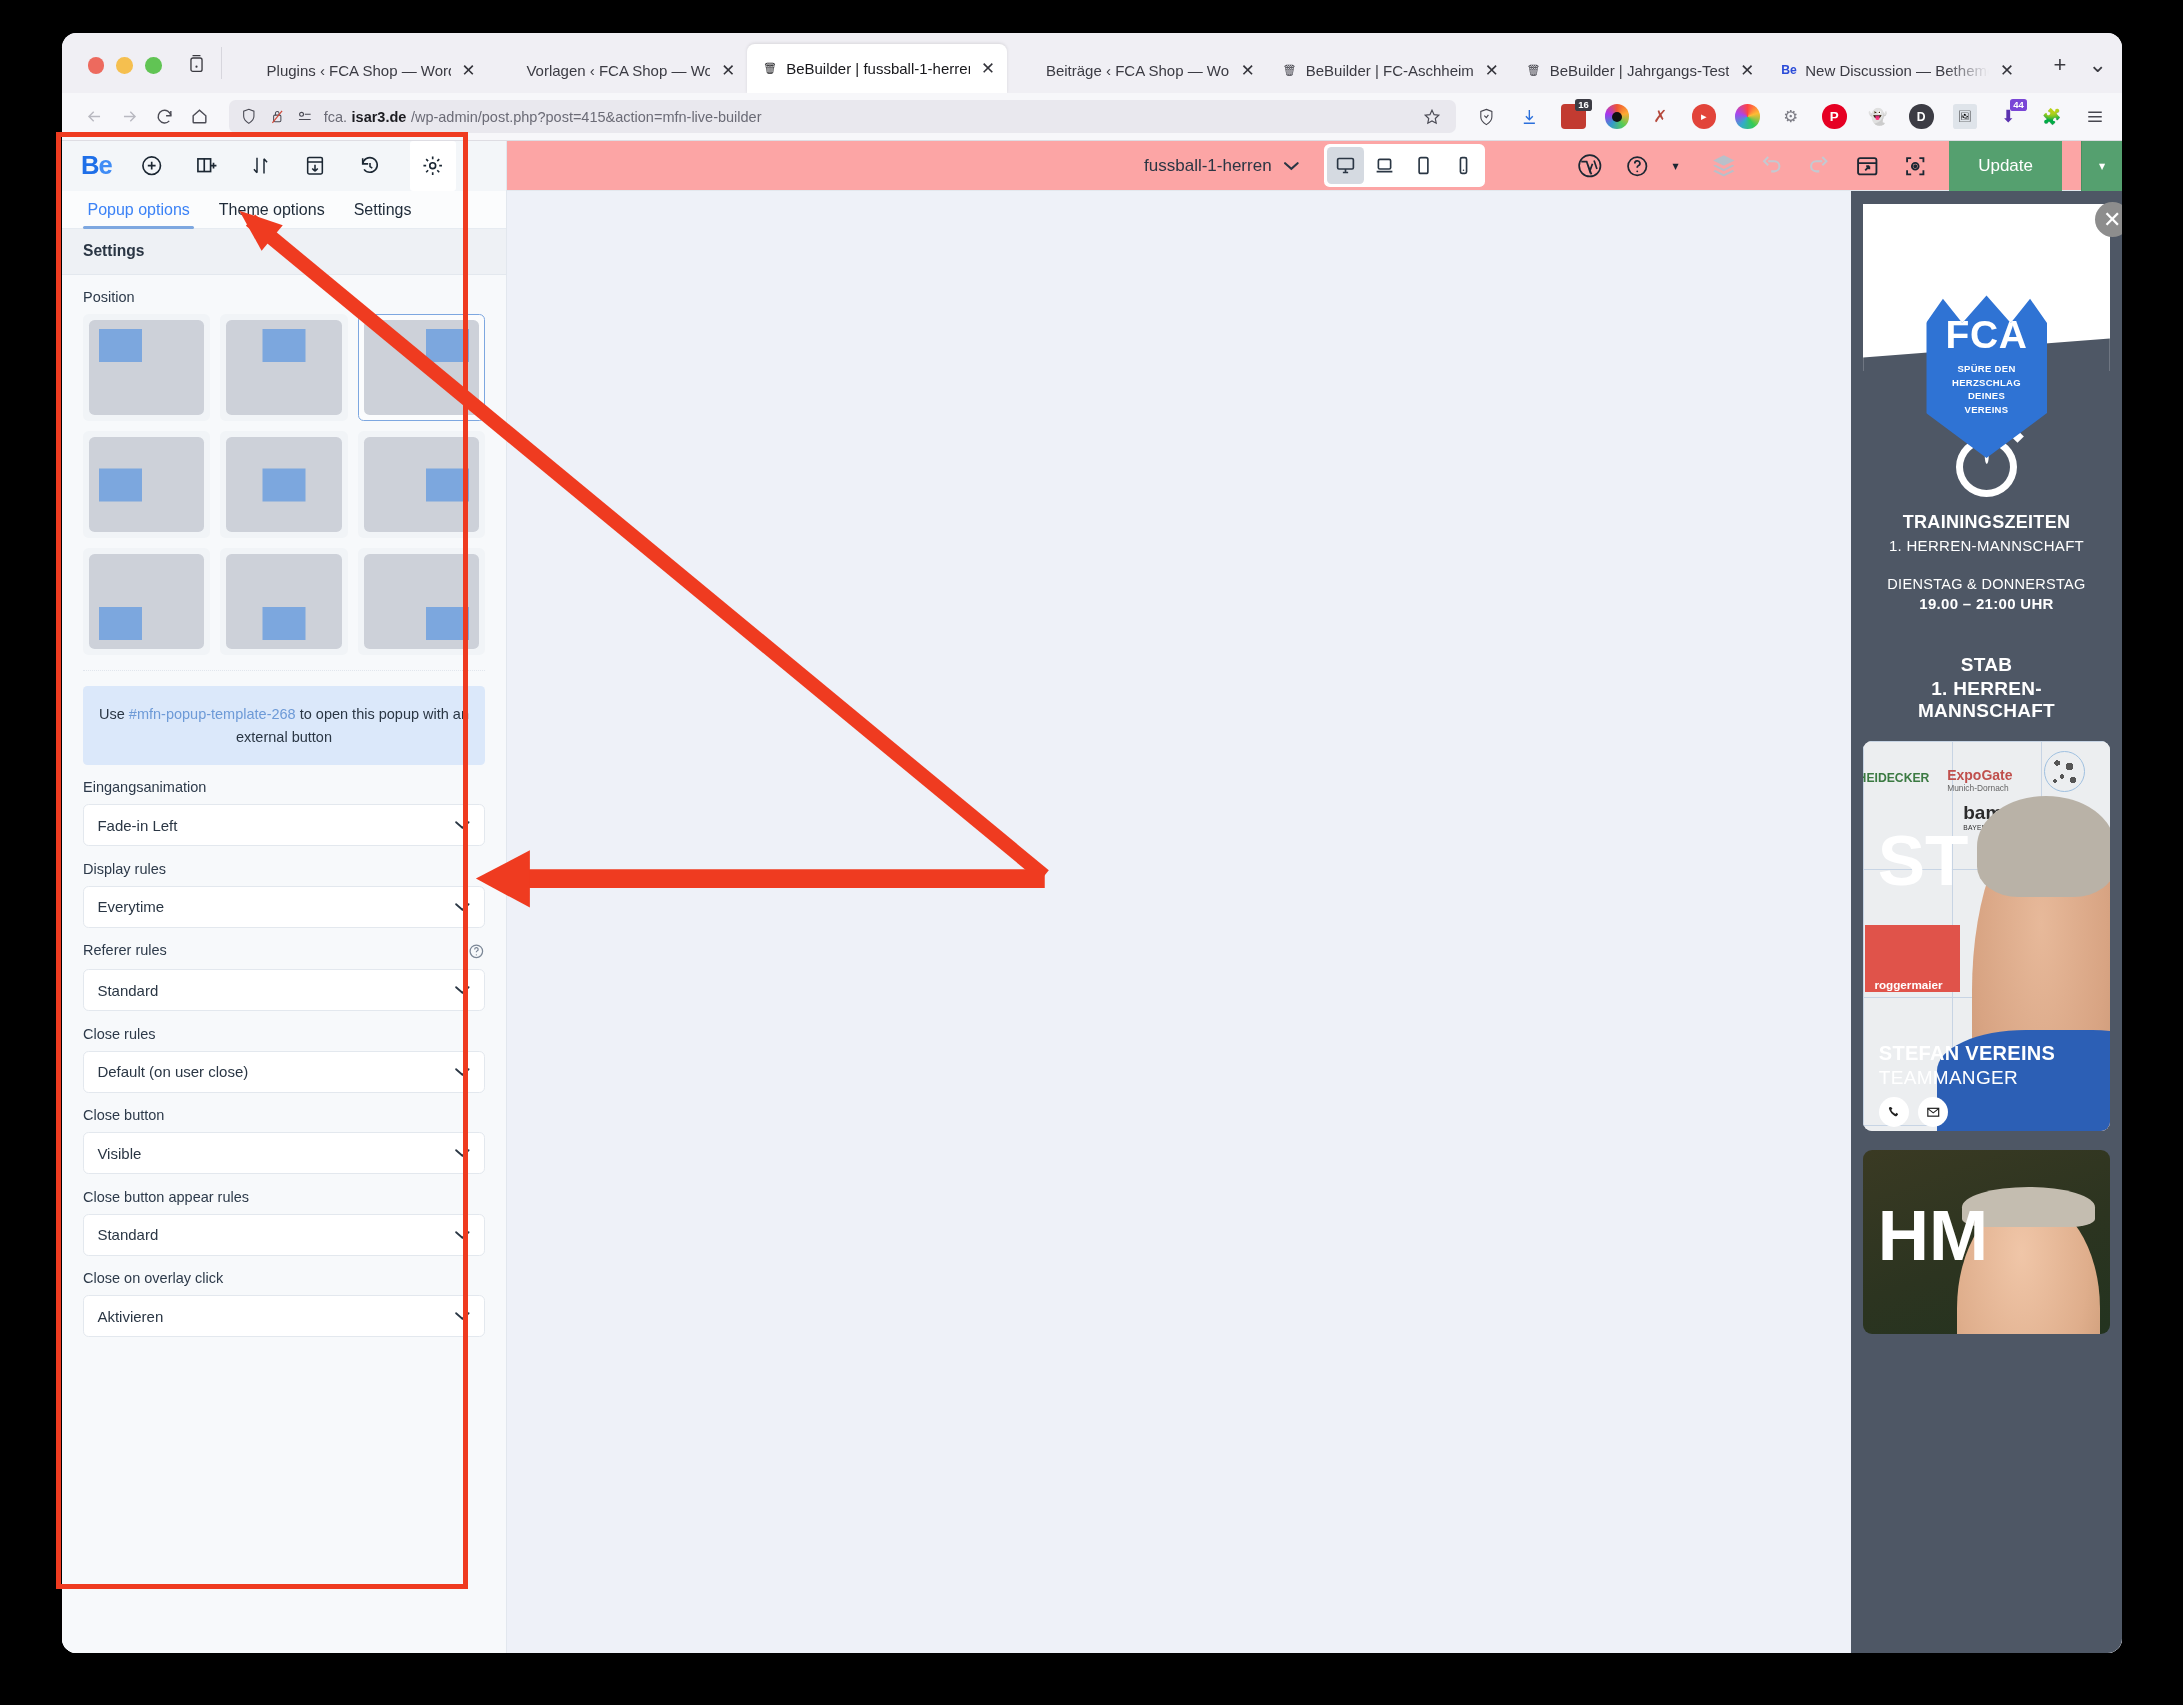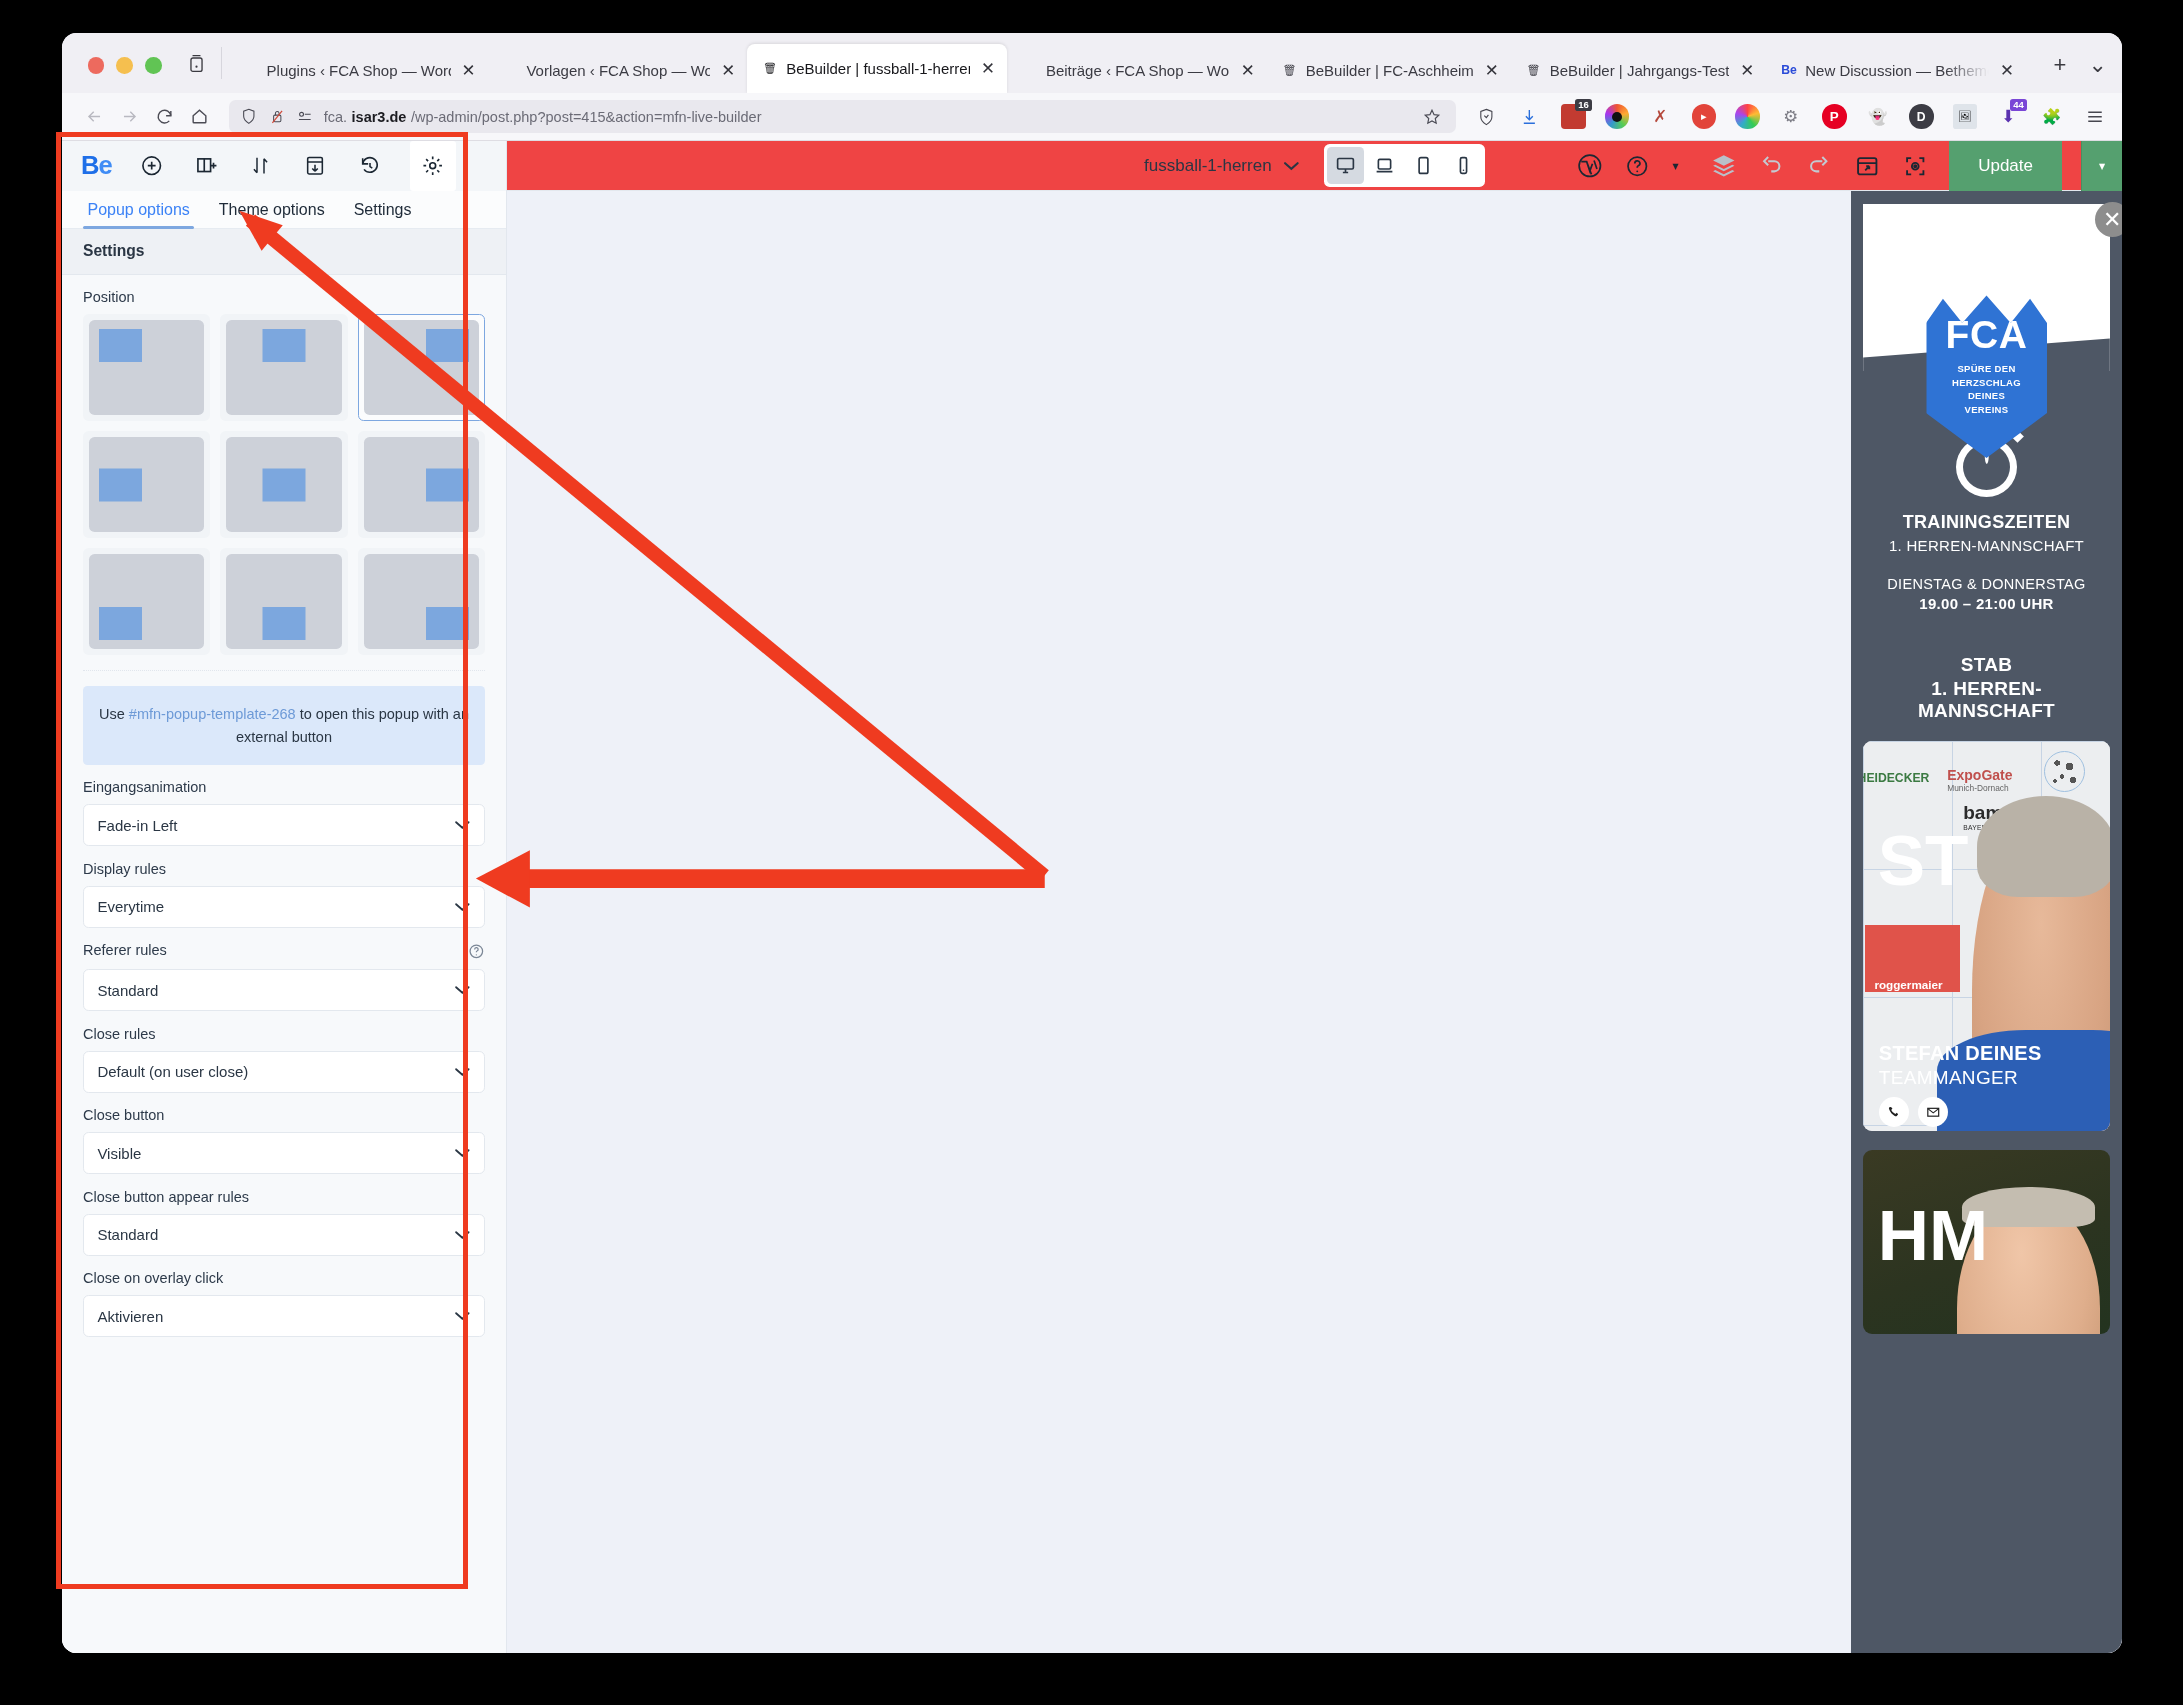--- a/index.html
+++ b/index.html
@@ -265,21 +265,21 @@
   .infobox .mono { color: #6d9ad7; }
 
   
   .canvas {
     flex: 1;
     background: #eef1f8;
     position: relative;
   }
   .canvas-top {
     height: 50px;
-    background: #ef4444;
+    background: #fca5a5;
     display: flex; align-items: center; justify-content: center;
     gap: 24.5px;
     border-bottom: 0.6px solid #e3e8ee;
     position: relative;
   }
   .page-title-wrap {
     display: flex; align-items: center; gap: 11px;
     font-size: 17px; color: #2a3644;
   }
   .device-switch {
@@ -1019,21 +1019,21 @@
               <small>BAYERISCHE ASPHALTMISCHWERKE</small>
             </div>
             <div class="logo-chip chip-rogger">
               <span>roggermaier</span>
             </div>
           </div>
           <div class="face"></div>
           <div class="hair"></div>
           <div class="jacket"></div>
           <div class="card-initials">ST</div>
-          <div class="card-name">STEFAN DEINES</div>
+          <div class="card-name">STEFAN VEREINS</div>
           <div class="card-role">TEAMMANGER</div>
           <div class="card-actions">
             <span class="circ-btn">
               <svg width="14.5" height="14.5" viewBox="0 0 24 24" fill="currentColor">
                   <path d="M6.6 3.5l2.4 2.4-2 2.2a14 14 0 0 0 6.9 6.9l2.2-2 2.4 2.4-2.3 2.6c-.7.8-1.9 1-2.8.5A21 21 0 0 1 3.4 6.7c-.5-.9-.3-2.1.5-2.8z"></path>
                 </svg>
             </span>
             <span class="circ-btn">
               <svg width="14.5" height="14.5" viewBox="0 0 24 24" fill="none" stroke="currentColor" stroke-width="2">
                   <rect x="3" y="5.5" width="18" height="13"></rect>

